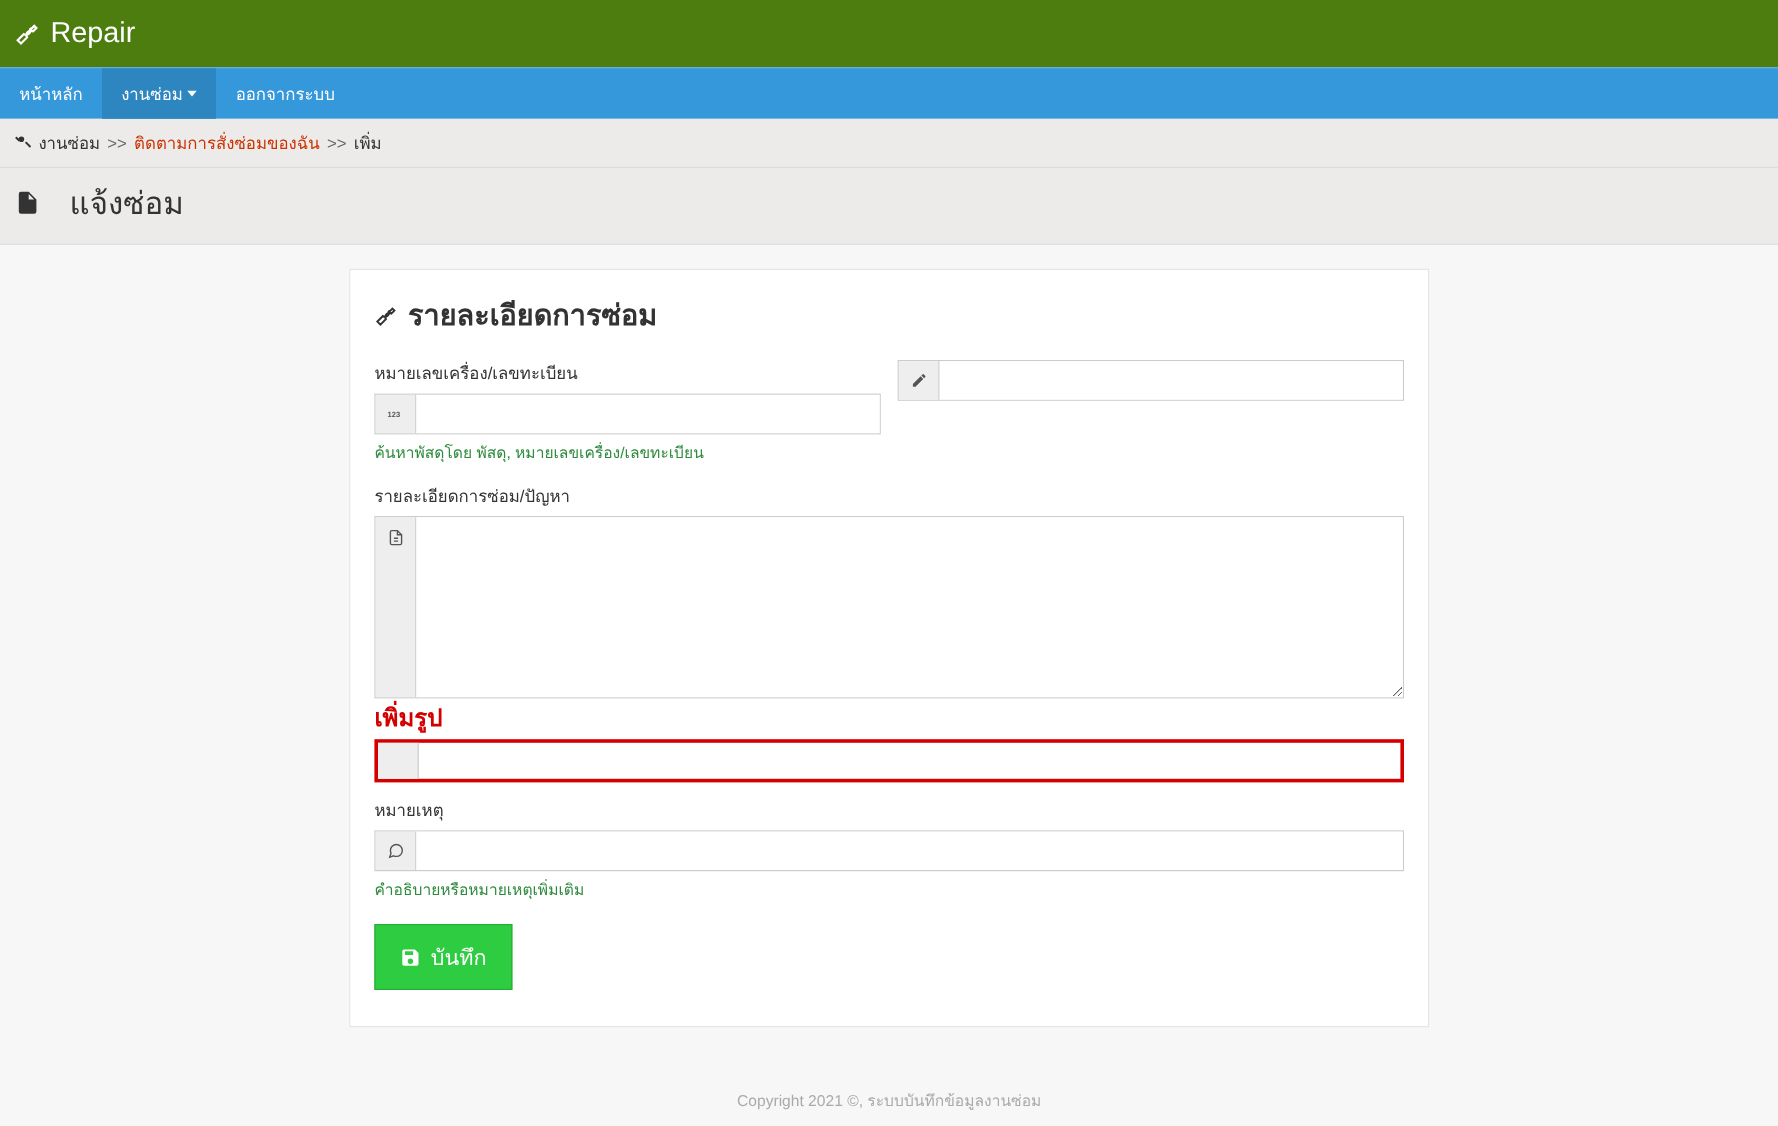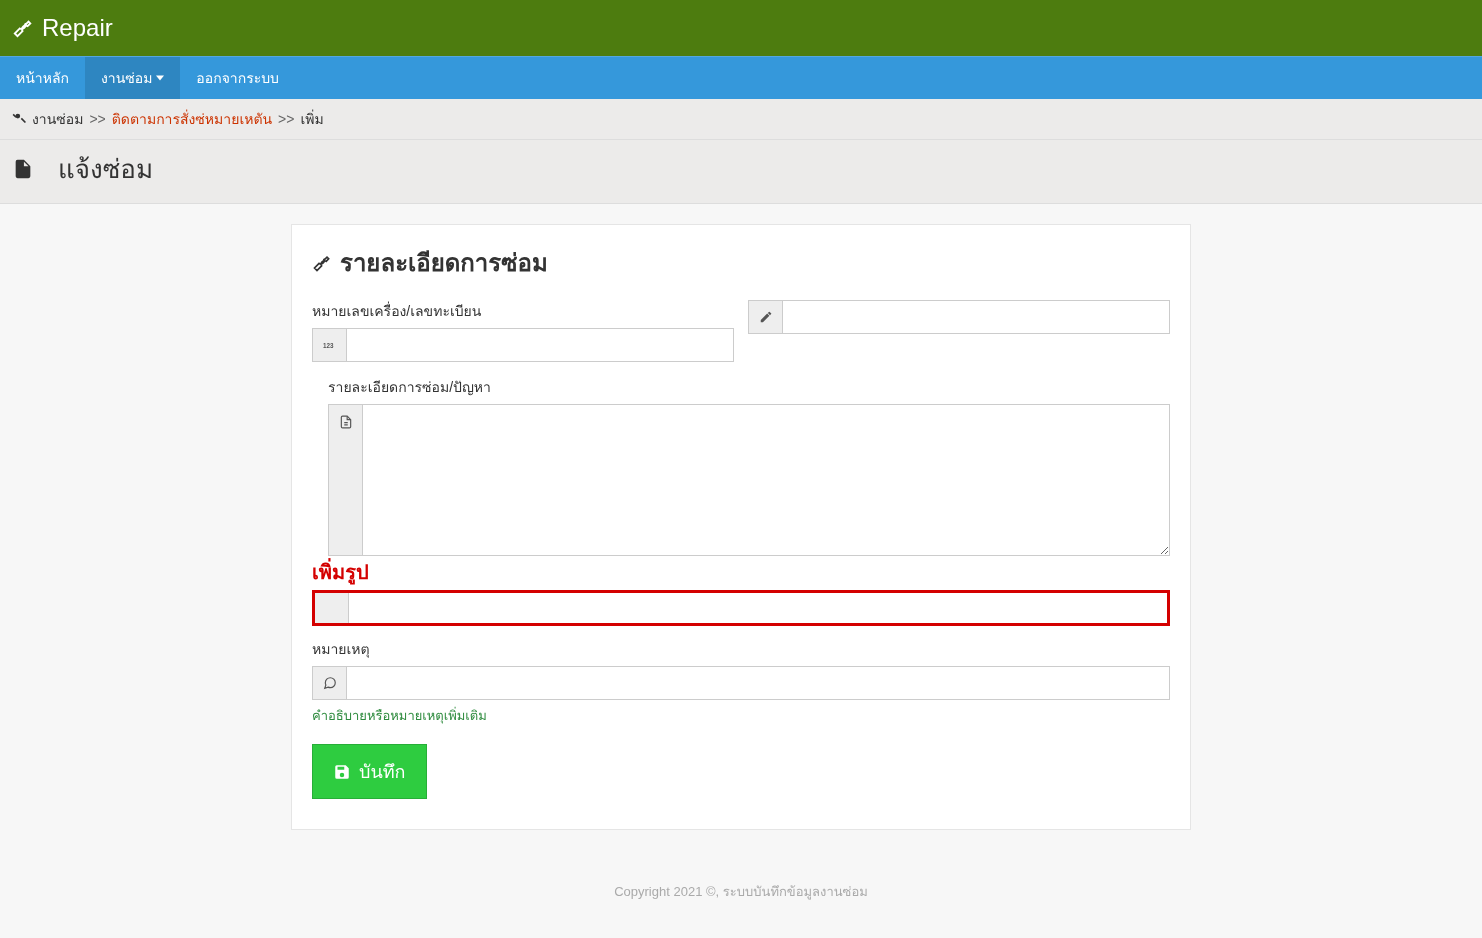--- a/index.html
+++ b/index.html
@@ -76,21 +76,21 @@
 </div>
 
 <div class="breadcrumb-wrap">
   <span>
     <svg width="14" height="14" viewBox="0 0 24 24" fill="#333">
         <path d="M22 19l-7-7 2-2 7 7-2 2zM3 3l5 5-2 2-5-5 2-2zm11 4a4 4 0 1 1-8 0 4 4 0 0 1 8 0z"></path>
       </svg>
   </span>
   <span class="bc-text">งานซ่อม</span>
   <span class="sep">&gt;&gt;</span>
-  <a href="#" class="bc-link">ติดตามการสั่งซ่หมายเหตัน</a>
+  <a href="#" class="bc-link">ติดตามการสั่งซ่อมของฉัน</a>
   <span class="sep">&gt;&gt;</span>
   <span class="bc-text">เพิ่ม</span>
 </div>
 
 <div class="page-title">
   <span>
     <svg width="22" height="22" viewBox="0 0 24 24" fill="#333">
         <path d="M13 2H6a2 2 0 0 0-2 2v16a2 2 0 0 0 2 2h12a2 2 0 0 0 2-2V9l-7-7zm0 2l5 5h-5V4z"></path>
       </svg>
   </span>
@@ -112,34 +112,35 @@
       <div class="col">
         <label class="fld">หมายเลขเครื่อง/เลขทะเบียน</label>
         <div class="input-group">
           <div class="input-icon">
             <svg width="14" height="10" viewBox="0 0 20 12">
                 <text x="0" y="10" font-size="9" fill="#555" font-weight="bold">123</text>
               </svg>
           </div>
           <input type="text" style="">
         </div>
+        <div class="hint hint-green">ค้นหาพัสดุโดย พัสดุ, หมายเลขเครื่อง/เลขทะเบียน</div>
       </div>
       <div class="col">
         <div class="input-group">
           <div class="input-icon">
             <svg width="14" height="14" viewBox="0 0 24 24" fill="#555">
                 <path d="M3 17.25V21h3.75L17.81 9.94l-3.75-3.75L3 17.25zM20.71 7.04a1 1 0 0 0 0-1.41l-2.34-2.34a1 1 0 0 0-1.41 0l-1.83 1.83 3.75 3.75 1.83-1.83z"></path>
               </svg>
           </div>
           <input type="text" style="">
         </div>
       </div>
     </div>
 
-    <div class="section" style="margin-top:14px;margin-left:16px;">
+    <div class="section" style="margin-top:14px;">
       <label class="fld">รายละเอียดการซ่อม/ปัญหา</label>
       <div class="input-group" style="align-items: stretch;">
         <div class="input-icon" style="align-items: flex-start; padding-top: 10px;">
           <svg width="14" height="14" viewBox="0 0 24 24" fill="none" stroke="#555" stroke-width="2">
               <path d="M14 2H6a2 2 0 0 0-2 2v16a2 2 0 0 0 2 2h12a2 2 0 0 0 2-2V8l-6-6z"></path>
               <path d="M14 2v6h6M9 13h6M9 17h6"></path>
             </svg>
         </div>
         <textarea style=""></textarea>
       </div>

